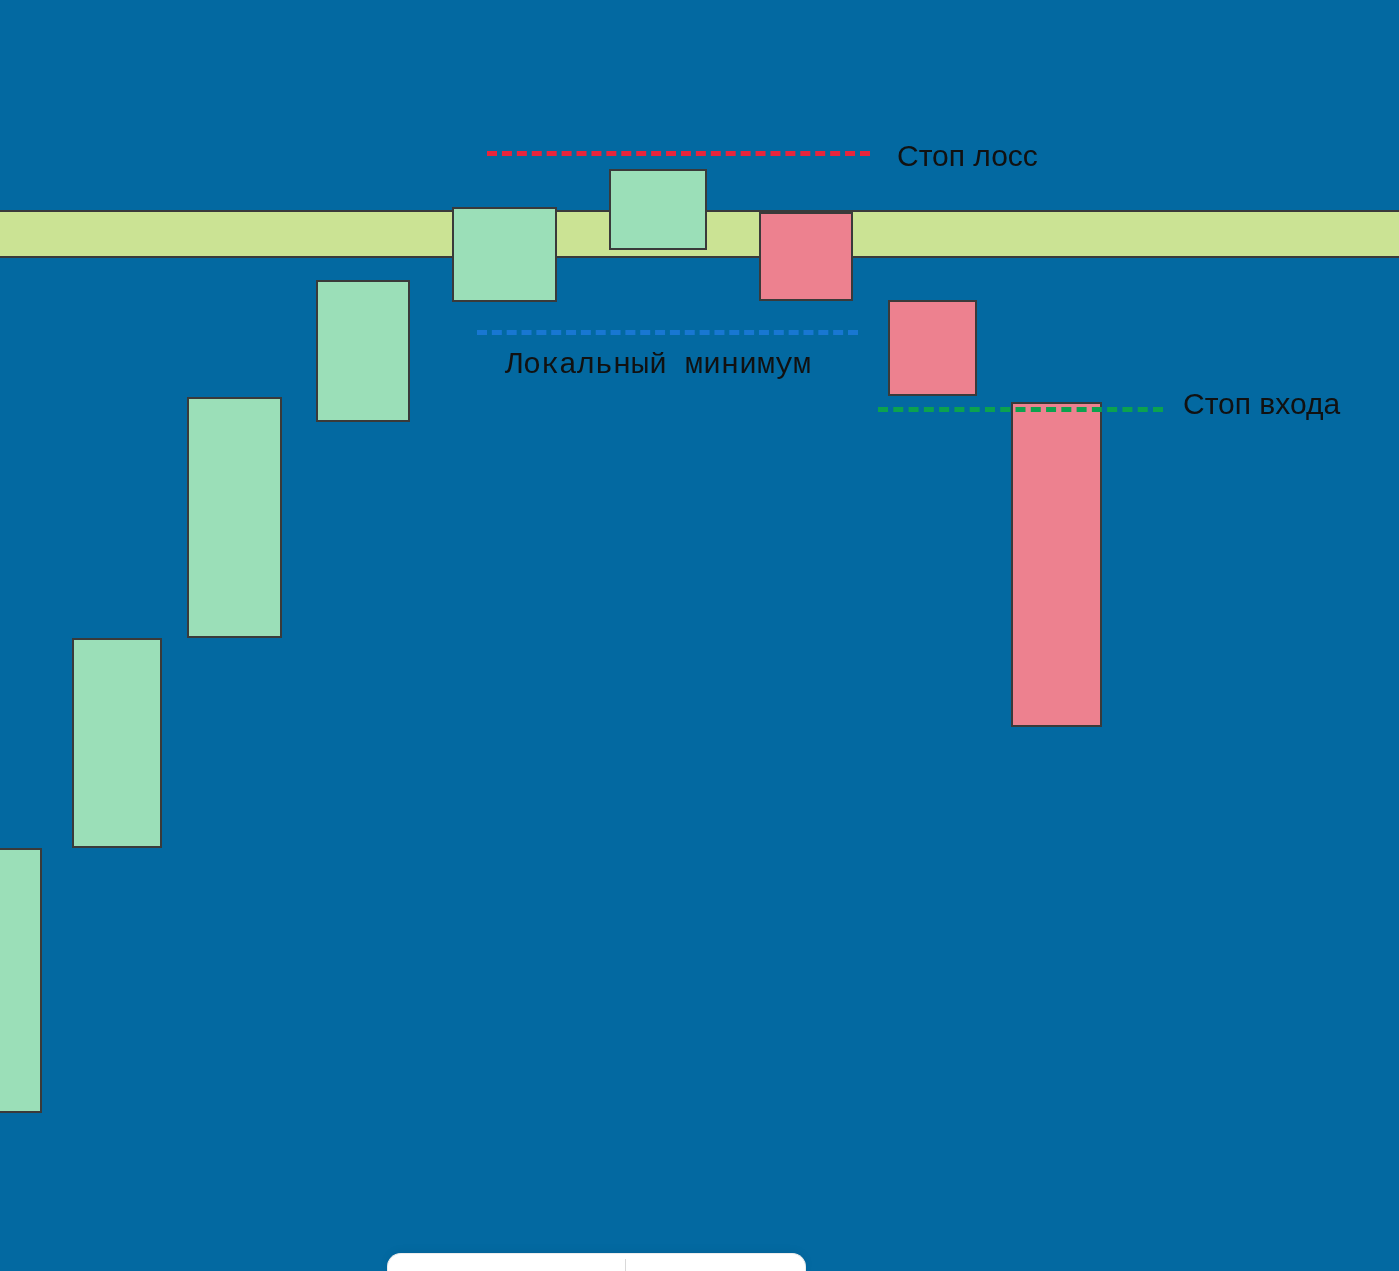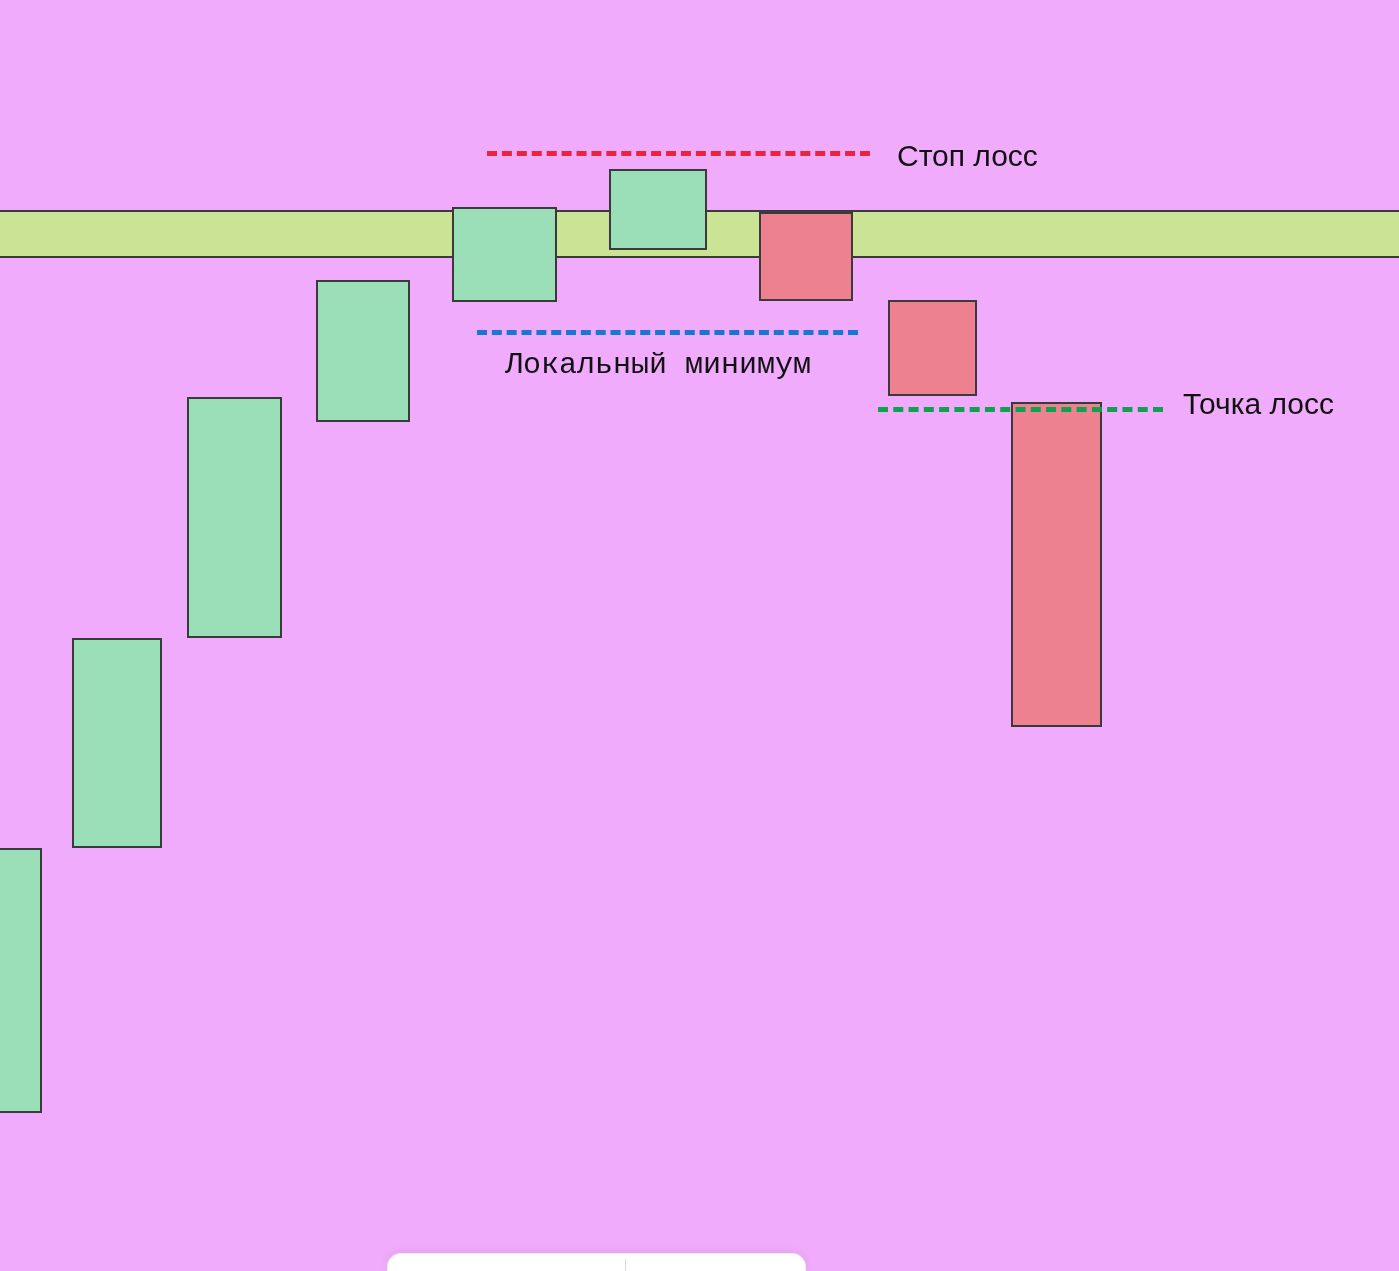--- a/index.html
+++ b/index.html
@@ -64,21 +64,21 @@
   }
   .toolbar-divider {
     position: absolute;
     width: 1px;
     background: #d9d9d9;
   }
 </style>
 </head>
 <body>
 
-<div id="stage" style="width: 1399px; height: 1271px; background: #f0abfc;">
+<div id="stage" style="width: 1399px; height: 1271px; background: #0369a1;">
 
   <div class="zone-band" id="support-zone" style="left: 0px; width: 1399px; top: 210px; height: 48px; background: rgb(203, 227, 148); border-top-color: rgb(58, 58, 58); border-bottom-color: rgb(58, 58, 58);"></div>
 
   <div id="candles-layer">
       <div class="candle" style="left: 0px; width: 42px; top: 848px; height: 265px; background: rgb(155, 223, 184); border-top-color: rgb(58, 58, 58); border-right-color: rgb(58, 58, 58); border-bottom-color: rgb(58, 58, 58); border-left: none;"></div>
       <div class="candle" style="left: 72px; width: 90px; top: 638px; height: 210px; background: rgb(155, 223, 184); border-color: rgb(58, 58, 58);"></div>
       <div class="candle" style="left: 187px; width: 95px; top: 397px; height: 241px; background: rgb(155, 223, 184); border-color: rgb(58, 58, 58);"></div>
       <div class="candle" style="left: 316px; width: 94px; top: 280px; height: 142px; background: rgb(155, 223, 184); border-color: rgb(58, 58, 58);"></div>
       <div class="candle" style="left: 452px; width: 105px; top: 207px; height: 95px; background: rgb(155, 223, 184); border-color: rgb(58, 58, 58);"></div>
       <div class="candle" style="left: 609px; width: 98px; top: 169px; height: 81px; background: rgb(155, 223, 184); border-color: rgb(58, 58, 58);"></div>
@@ -86,20 +86,20 @@
       <div class="candle" style="left: 888px; width: 89px; top: 300px; height: 96px; background: rgb(237, 129, 143); border-color: rgb(58, 58, 58);"></div>
       <div class="candle" style="left: 1011px; width: 91px; top: 402px; height: 325px; background: rgb(237, 129, 143); border-color: rgb(58, 58, 58);"></div>
     </div>
 
   <div id="annotations-layer">
       <div class="dash-line" style="left: 487px; width: 383px; top: 151px; border-top-color: rgb(232, 37, 60);"></div>
       <div class="annot-label" style="left: 897px; top: 138px; color: rgb(17, 17, 17);">Стоп лосс</div>
       <div class="dash-line" style="left: 477px; width: 381px; top: 330px; border-top-color: rgb(24, 119, 210);"></div>
       <div class="annot-label" style="left: 505px; top: 347px; color: rgb(17, 17, 17); font-family: Liberation Mono, monospace;">Локальный минимум</div>
       <div class="dash-line" style="left: 878px; width: 285px; top: 407px; border-top-color: rgb(12, 162, 79);"></div>
-      <div class="annot-label" style="left: 1183px; top: 386px; color: rgb(17, 17, 17);">Точка лосс</div>
+      <div class="annot-label" style="left: 1183px; top: 386px; color: rgb(17, 17, 17);">Стоп входа</div>
     </div>
 
   <div class="toolbar-card" id="toolbar-card" style="left: 387px; top: 1253px; width: 419px; height: 18px;">
     <div class="toolbar-divider" id="toolbar-divider" style="left: 237px; top: 5px; height: 13px;"></div>
   </div>
 
 </div>
 
 </body></html>

